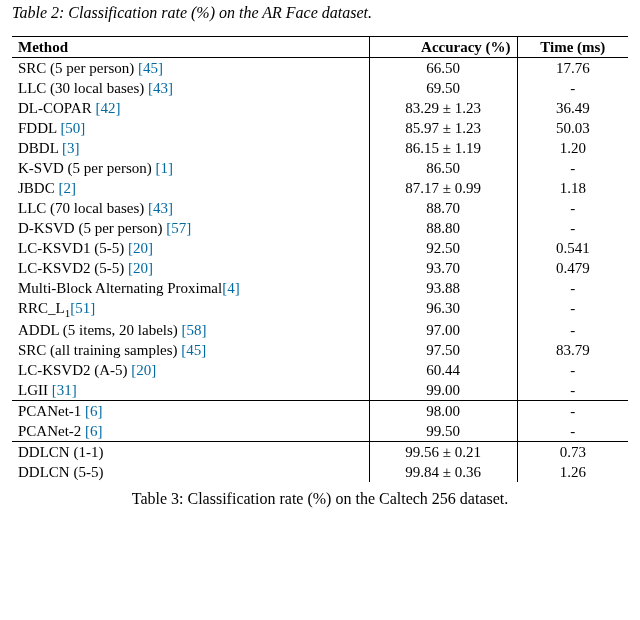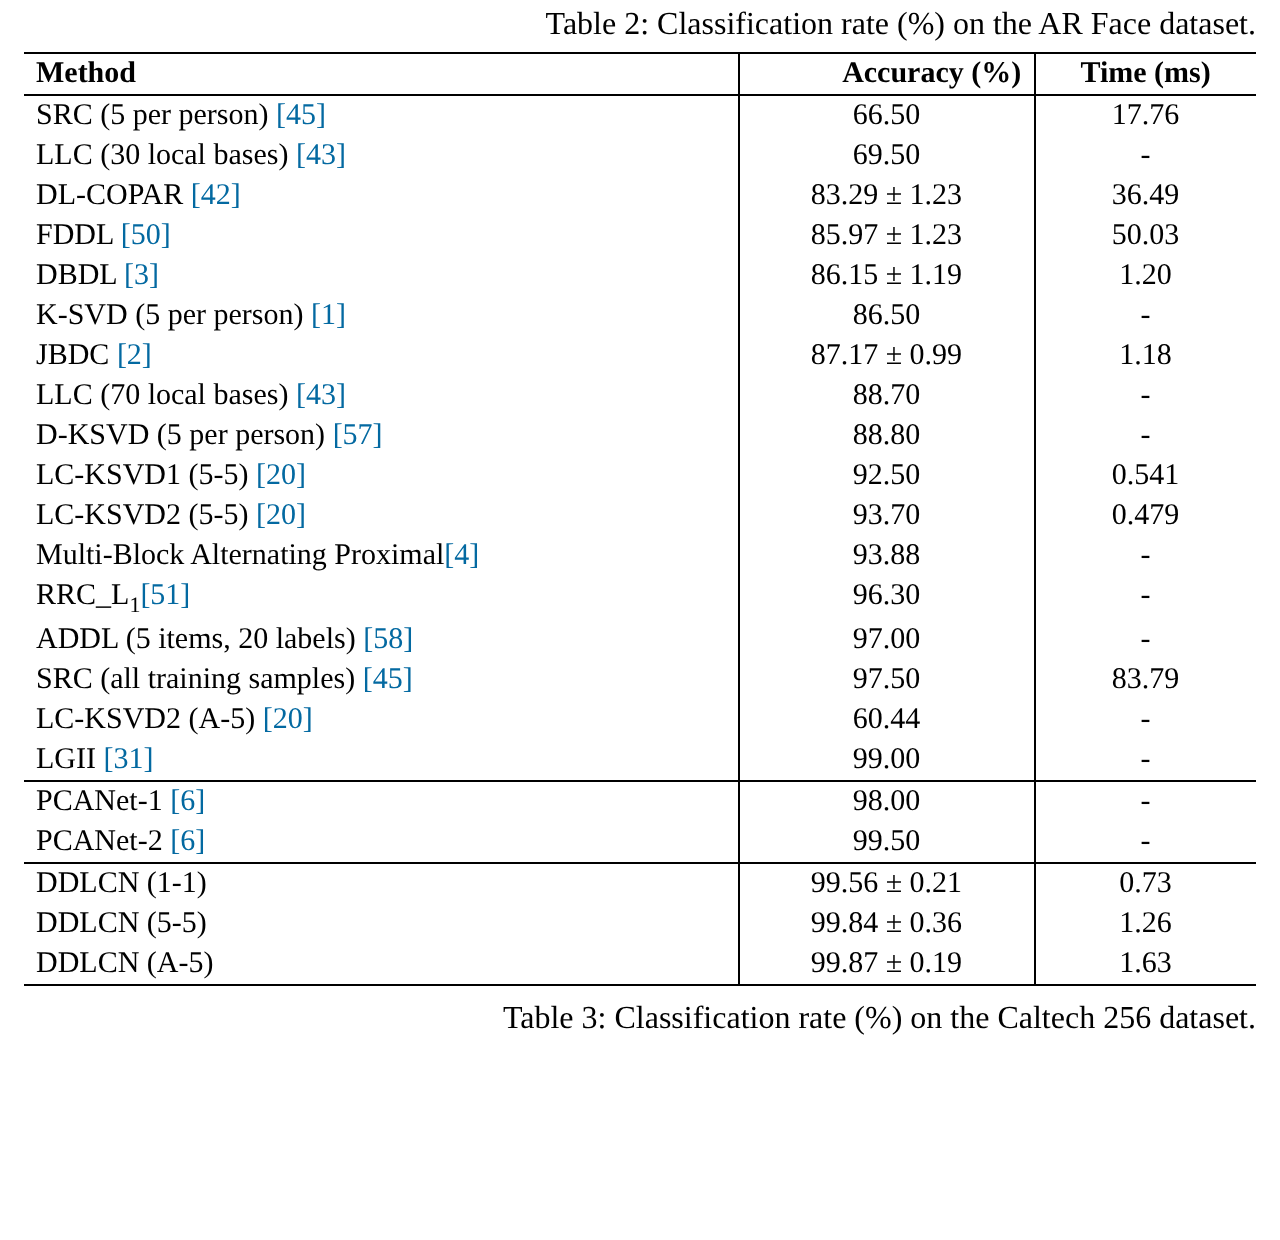--- a/index.html
+++ b/index.html
@@ -10,24 +10,25 @@
     color: #000;
     background: #fff;
     width: 640px;
     height: 620px;
     overflow: hidden;
   }
   .page {
     padding: 4px 12px;
   }
   .caption {
-    text-align: right;
+    text-align: left;
     font-size: 16px;
-    margin-bottom: 4px;
+    margin-bottom: 14px;
     white-space: nowrap;
+    font-style: italic;
   }
   table {
     border-collapse: collapse;
     width: 100%;
   }
   td, th {
     padding: 1.5px 6px;
     vertical-align: baseline;
     font-size: 15px;
   }
@@ -40,21 +41,21 @@
   th.col-time { width: 18%; text-align: center; }
   td.col-acc { text-align: center; white-space: nowrap; }
   td.col-time { text-align: center; white-space: nowrap; }
   .hr-top { border-top: 1px solid #000; }
   .hr-bottom { border-bottom: 1px solid #000; }
   .cite { color: #0369a1; }
   .bold { font-weight: normal; }
   .vline-l { border-left: 1px solid #000; }
   .sub { font-size: 11px; vertical-align: sub; }
   .post-caption {
-    text-align: right;
+    text-align: center;
     font-size: 16px;
     margin-top: 8px;
     white-space: nowrap;
   }
 </style>
 </head>
 <body>
 <div class="page">
 
 <div class="caption">Table 2: Classification rate (%) on the AR Face dataset.</div>
@@ -166,23 +167,18 @@
         <tr class="hr-top">
           <td>DDLCN (1-1)</td>
           <td class="col-acc vline-l">99.56 ± 0.21</td>
           <td class="col-time vline-l">0.73</td>
         </tr>
         <tr>
           <td>DDLCN (5-5)</td>
           <td class="col-acc vline-l">99.84 ± 0.36</td>
           <td class="col-time vline-l">1.26</td>
         </tr>
-        <tr class="hr-bottom">
-          <td>DDLCN (A-5)</td>
-          <td class="col-acc vline-l"><span class="bold">99.87 ± 0.19</span></td>
-          <td class="col-time vline-l">1.63</td>
-        </tr>
       </tbody>
 </table>
 
 <div class="post-caption">Table 3: Classification rate (%) on the Caltech 256 dataset.</div>
 
 </div>
 
 </body></html>

